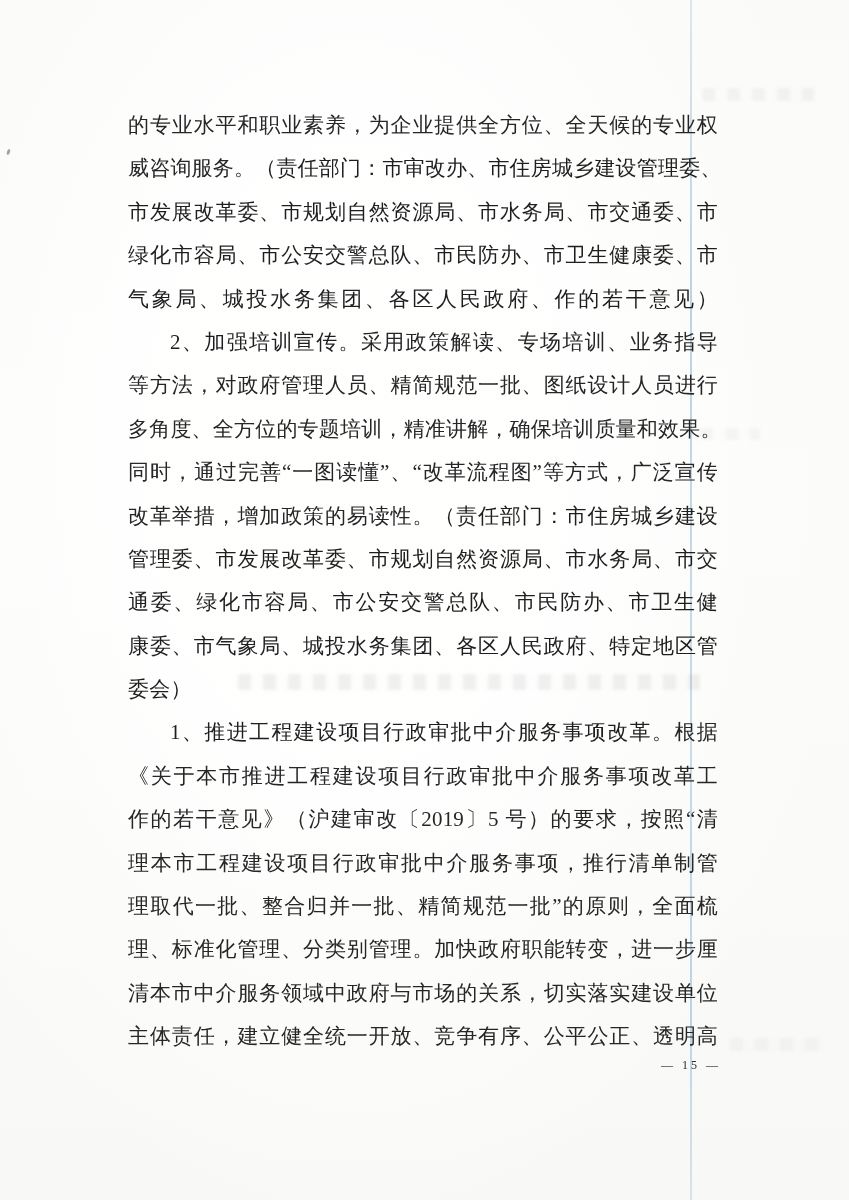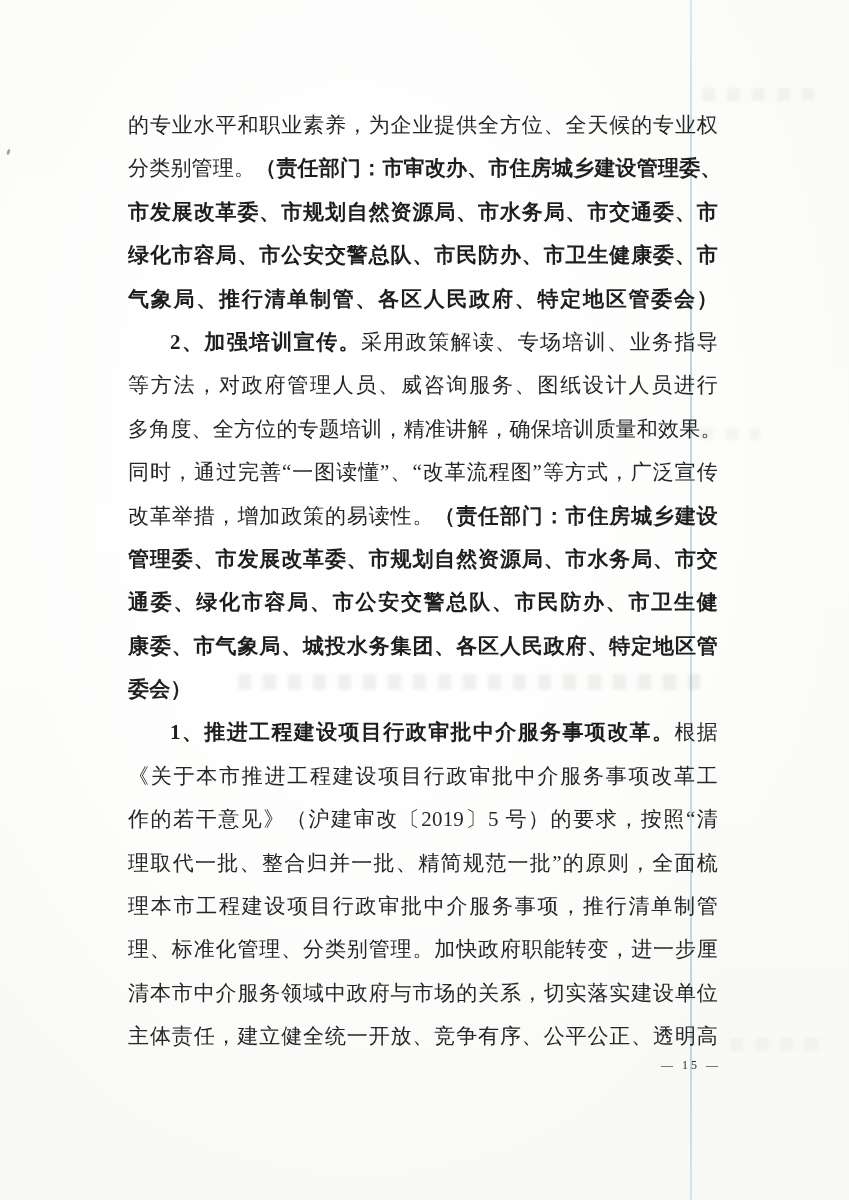--- a/index.html
+++ b/index.html
@@ -54,21 +54,21 @@
   }
   .line.short {
     text-align: center;
     text-align-last: left;
   }
   .line.indent {
     text-indent: 2em;
   }
   .seg { font-weight: 400; }
   .seg.bold {
-    font-weight: 700;
+    font-weight: 400;
     color: #1e1e1e;
   }
   .pagenum {
     position: absolute;
     top: 1050px;
     right: 128px;
     height: 30px;
     line-height: 30px;
     font-size: 12px;
     letter-spacing: 3px;
@@ -105,37 +105,37 @@
 <div class="paper">
   <div class="crease"></div>
   <div class="artifact a1"></div>
   <div class="artifact a2"></div>
   <div class="artifact a3"></div>
   <div class="artifact a4"></div>
   <div class="speck"></div>
 
   <div class="textblock">
       <div class="line"><span class="seg">的专业水平和职业素养，为企业提供全方位、全天候的专业权</span></div>
-      <div class="line"><span class="seg">分类别管理。</span><span class="seg bold">（责任部门：市审改办、市住房城乡建设管理委、</span></div>
+      <div class="line"><span class="seg">威咨询服务。</span><span class="seg bold">（责任部门：市审改办、市住房城乡建设管理委、</span></div>
       <div class="line"><span class="seg bold">市发展改革委、市规划自然资源局、市水务局、市交通委、市</span></div>
       <div class="line"><span class="seg bold">绿化市容局、市公安交警总队、市民防办、市卫生健康委、市</span></div>
-      <div class="line"><span class="seg bold">气象局、推行清单制管、各区人民政府、特定地区管委会）</span></div>
+      <div class="line"><span class="seg bold">气象局、城投水务集团、各区人民政府、作的若干意见）</span></div>
       <div class="line indent"><span class="seg bold">2、加强培训宣传。</span><span class="seg">采用政策解读、专场培训、业务指导</span></div>
-      <div class="line"><span class="seg">等方法，对政府管理人员、威咨询服务、图纸设计人员进行</span></div>
+      <div class="line"><span class="seg">等方法，对政府管理人员、精简规范一批、图纸设计人员进行</span></div>
       <div class="line"><span class="seg">多角度、全方位的专题培训，精准讲解，确保培训质量和效果。</span></div>
       <div class="line"><span class="seg">同时，通过完善“一图读懂”、“改革流程图”等方式，广泛宣传</span></div>
       <div class="line"><span class="seg">改革举措，增加政策的易读性。</span><span class="seg bold">（责任部门：市住房城乡建设</span></div>
       <div class="line"><span class="seg bold">管理委、市发展改革委、市规划自然资源局、市水务局、市交</span></div>
       <div class="line"><span class="seg bold">通委、绿化市容局、市公安交警总队、市民防办、市卫生健</span></div>
       <div class="line"><span class="seg bold">康委、市气象局、城投水务集团、各区人民政府、特定地区管</span></div>
       <div class="line short"><span class="seg bold">委会）</span></div>
       <div class="line indent"><span class="seg bold">1、推进工程建设项目行政审批中介服务事项改革。</span><span class="seg">根据</span></div>
       <div class="line"><span class="seg">《关于本市推进工程建设项目行政审批中介服务事项改革工</span></div>
       <div class="line"><span class="seg">作的若干意见》（沪建审改〔2019〕5 号）的要求，按照“清</span></div>
+      <div class="line"><span class="seg">理本市工程建设项目行政审批中介服务事项，推行清单制管</span></div>
       <div class="line"><span class="seg">理取代一批、整合归并一批、精简规范一批”的原则，全面梳</span></div>
-      <div class="line"><span class="seg">理本市工程建设项目行政审批中介服务事项，推行清单制管</span></div>
       <div class="line"><span class="seg">理、标准化管理、分类别管理。加快政府职能转变，进一步厘</span></div>
       <div class="line"><span class="seg">清本市中介服务领域中政府与市场的关系，切实落实建设单位</span></div>
       <div class="line"><span class="seg">主体责任，建立健全统一开放、竞争有序、公平公正、透明高</span></div>
     </div>
 
   <div class="pagenum">— 15 —</div>
 </div>
 
 </body></html>

